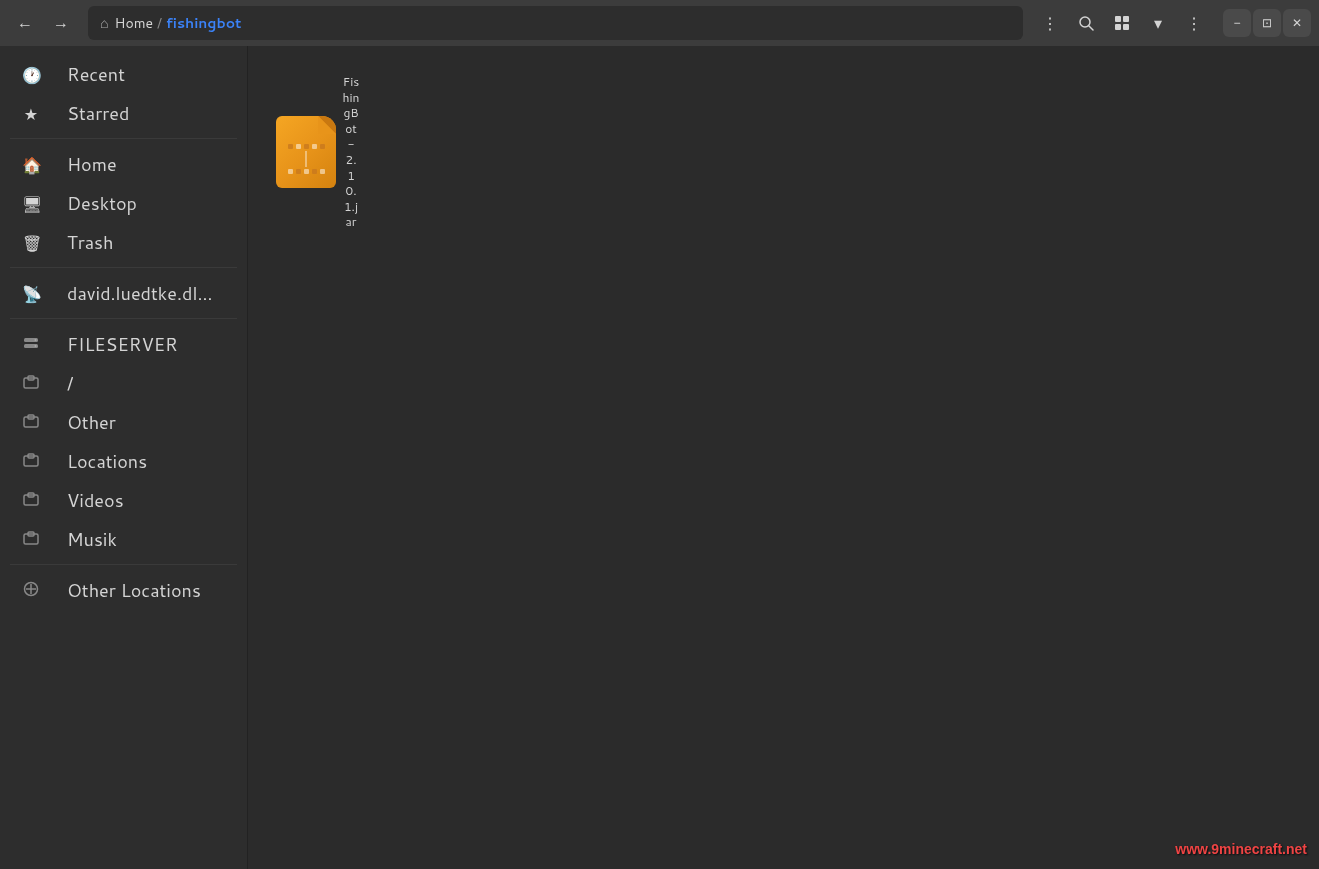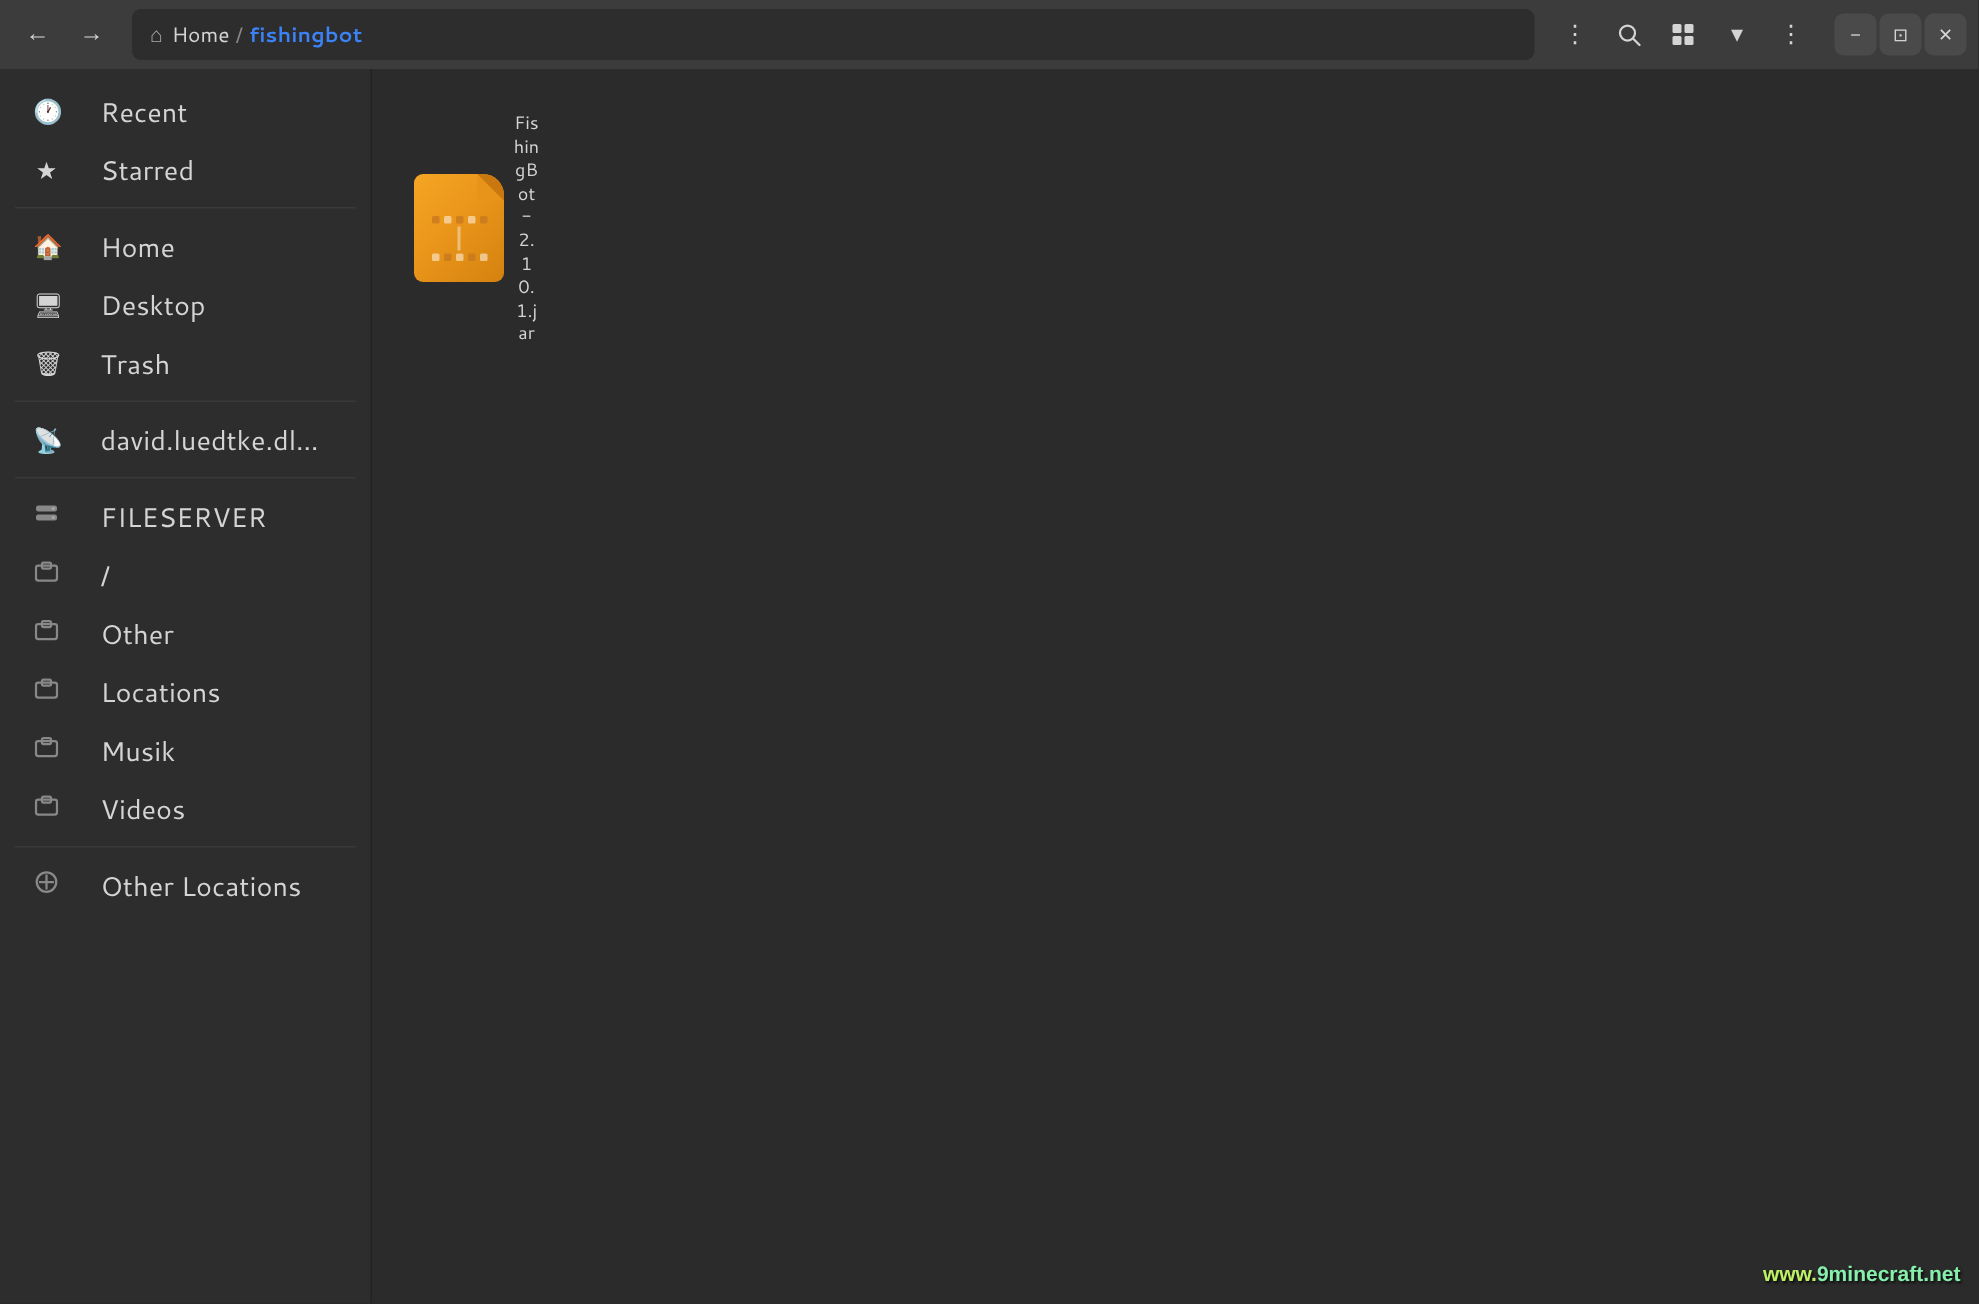--- a/index.html
+++ b/index.html
@@ -239,22 +239,22 @@
       position: absolute;
       bottom: 12px;
       right: 12px;
       font-size: 14px;
       font-weight: bold;
       color: #c0392b;
       text-shadow: 1px 1px 2px rgba(0,0,0,0.8);
       pointer-events: none;
       font-family: Arial, sans-serif;
     }
-    .watermark span.www { color: #bef264; }
-    .watermark span.mine { color: #86efac; }
+    .watermark span.www { color: #ef4444; }
+    .watermark span.mine { color: #ef4444; }
   </style>
 </head>
 <body>
 
 <div class="titlebar">
   <div class="titlebar-nav">
     <button class="nav-btn">←</button>
     <button class="nav-btn">→</button>
   </div>
 
@@ -377,31 +377,31 @@
       <span class="sidebar-label">Locations</span>
     </div>
 
     <div class="sidebar-item">
       <span class="sidebar-icon">
         <svg width="16" height="16" viewBox="0 0 16 16" fill="none">
           <rect x="1" y="4" width="14" height="10" rx="1.5" stroke="#888" stroke-width="1.5" fill="none"></rect>
           <rect x="5" y="2" width="6" height="4" rx="1" stroke="#888" stroke-width="1.5" fill="none"></rect>
         </svg>
       </span>
-      <span class="sidebar-label">Musik</span>
+      <span class="sidebar-label">Videos</span>
     </div>
 
     <div class="sidebar-item">
       <span class="sidebar-icon">
         <svg width="16" height="16" viewBox="0 0 16 16" fill="none">
           <rect x="1" y="4" width="14" height="10" rx="1.5" stroke="#888" stroke-width="1.5" fill="none"></rect>
           <rect x="5" y="2" width="6" height="4" rx="1" stroke="#888" stroke-width="1.5" fill="none"></rect>
         </svg>
       </span>
-      <span class="sidebar-label">Videos</span>
+      <span class="sidebar-label">Musik</span>
     </div>
 
     <div class="sidebar-divider"></div>
 
     <div class="sidebar-item">
       <span class="sidebar-icon">
         <svg width="16" height="16" viewBox="0 0 16 16" fill="none">
           <circle cx="8" cy="8" r="6.5" stroke="#888" stroke-width="1.5"></circle>
           <line x1="8" y1="3" x2="8" y2="13" stroke="#888" stroke-width="1.5"></line>
           <line x1="3" y1="8" x2="13" y2="8" stroke="#888" stroke-width="1.5"></line>

